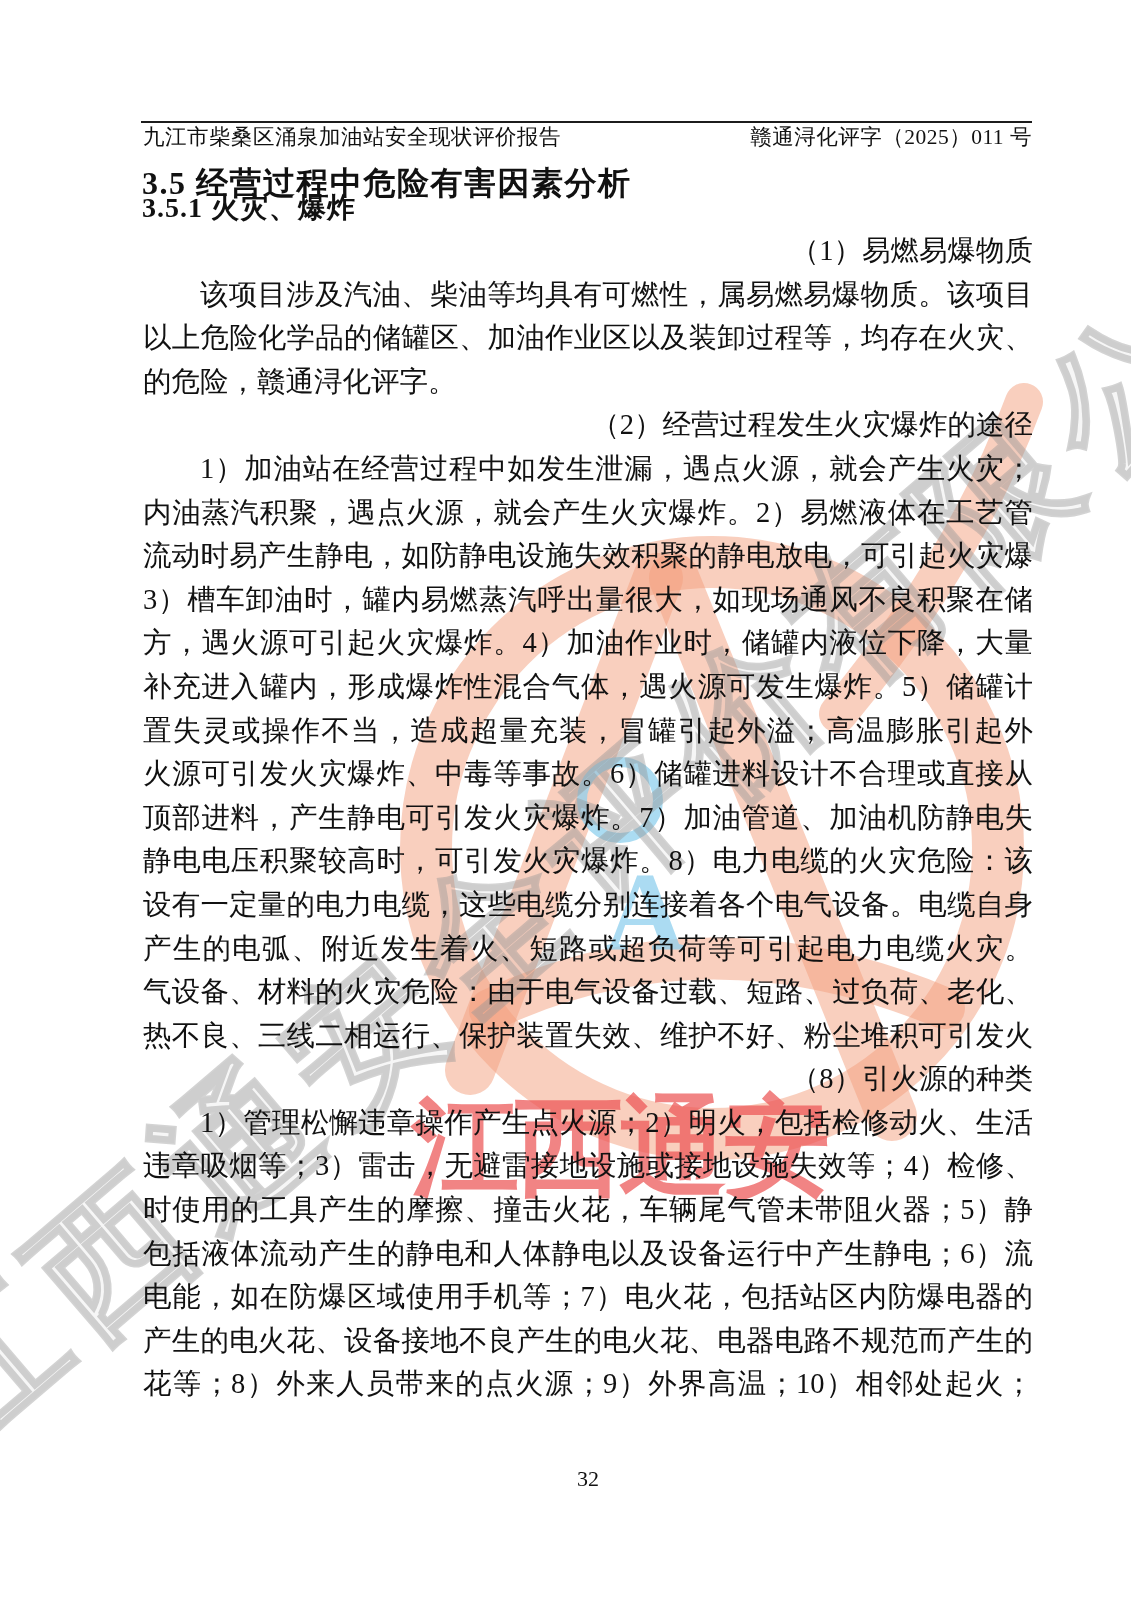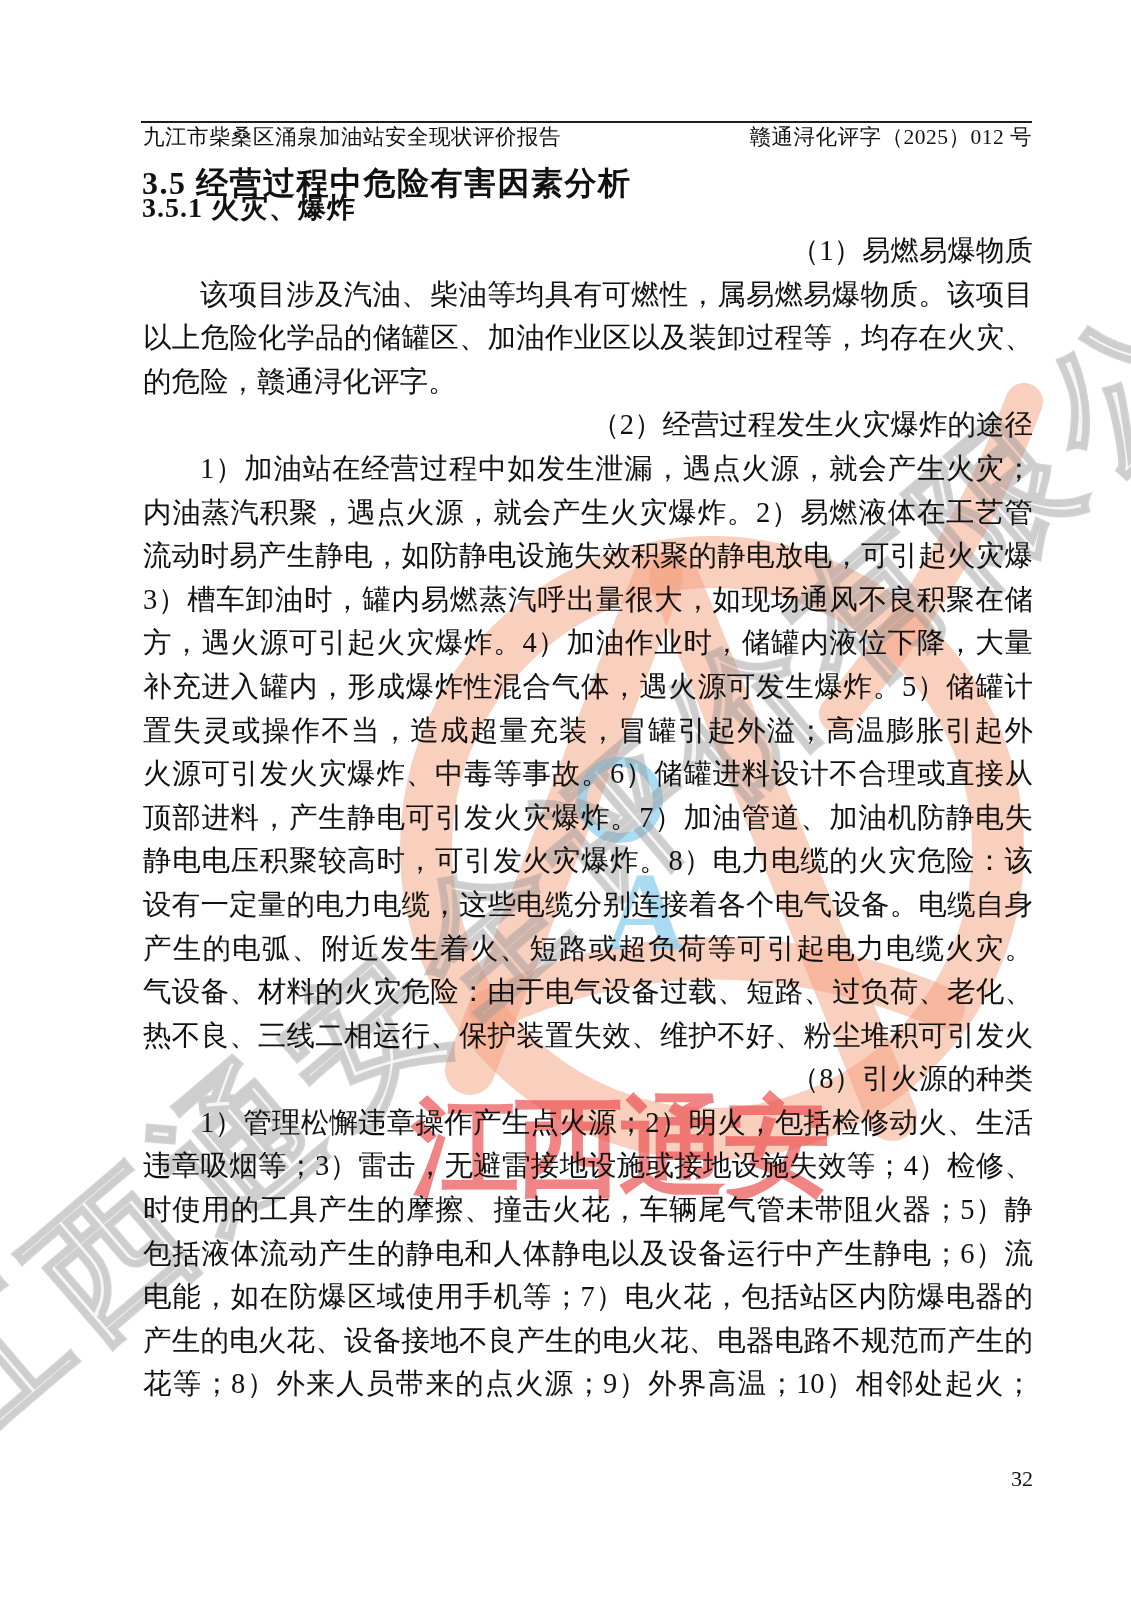--- a/index.html
+++ b/index.html
@@ -42,21 +42,21 @@
   .hdr{position:absolute;top:95px;font-size:21.5px;letter-spacing:.5px;margin-top:27px;}
   .hdr-left{left:143px;}
   .hdr-right{right:99px;}
   .rule{position:absolute;left:141px;top:121px;width:891px;height:2px;background:#1c1c1c;}
   .h1{position:absolute;left:142px;top:134px;font-size:32px;font-weight:bold;letter-spacing:1.5px;margin-top:28px;}
   .h2{position:absolute;left:142px;top:189px;font-size:28px;font-weight:bold;letter-spacing:1px;}
   .bodytext{position:absolute;left:143px;top:229px;width:890px;font-size:28.5px;}
   .line{height:43.6px;line-height:43.6px;overflow:hidden;}
   .line.i{text-indent:57px;text-align:right;}
   .line.j{text-align:justify;text-align-last:justify;text-justify:inter-character;}
-  .pageno{position:absolute;left:143px;top:1466px;width:890px;text-align:right;font-size:22px;}
+  .pageno{position:absolute;left:143px;top:1466px;width:890px;text-align:center;font-size:22px;}
 </style>
 </head>
 <body>
 
 <div class="page">
 
   <div class="wm-layer">
     <svg class="wm-svg" width="1131" height="1600" viewBox="0 0 1131 1600">
       <circle class="wm-stroke wm-ring" cx="712" cy="848" r="286"></circle>
       <path class="wm-stroke wm-leg" d="M 658 578 L 470 1070"></path>
@@ -65,21 +65,21 @@
       <path class="wm-stroke wm-swoosh" d="M 838 714 Q 966 560 1024 402"></path>
       <circle class="wm-blue" cx="620" cy="800" r="38" stroke-width="10"></circle>
       <text class="wm-blue-letter" x="645" y="950" font-size="112" text-anchor="middle">A</text>
     </svg>
     <div class="wm-diag">江西通安全评价有限公司</div>
     <div class="wm-red">江西通安</div>
   </div>
 
   <div class="content">
     <div class="hdr hdr-left">九江市柴桑区涌泉加油站安全现状评价报告</div>
-    <div class="hdr hdr-right">赣通浔化评字（2025）012 号</div>
+    <div class="hdr hdr-right">赣通浔化评字（2025）011 号</div>
     <div class="rule"></div>
 
     <div class="h1">3.5 经营过程中危险有害因素分析</div>
     <div class="h2">3.5.1 火灾、爆炸</div>
 
     <div class="bodytext">
         <div class="line i">（1）易燃易爆物质</div>
         <div class="line i j">该项目涉及汽油、柴油等均具有可燃性，属易燃易爆物质。该项目涉及</div>
         <div class="line j">以上危险化学品的储罐区、加油作业区以及装卸过程等，均存在火灾、爆炸</div>
         <div class="line">的危险，赣通浔化评字。</div>

